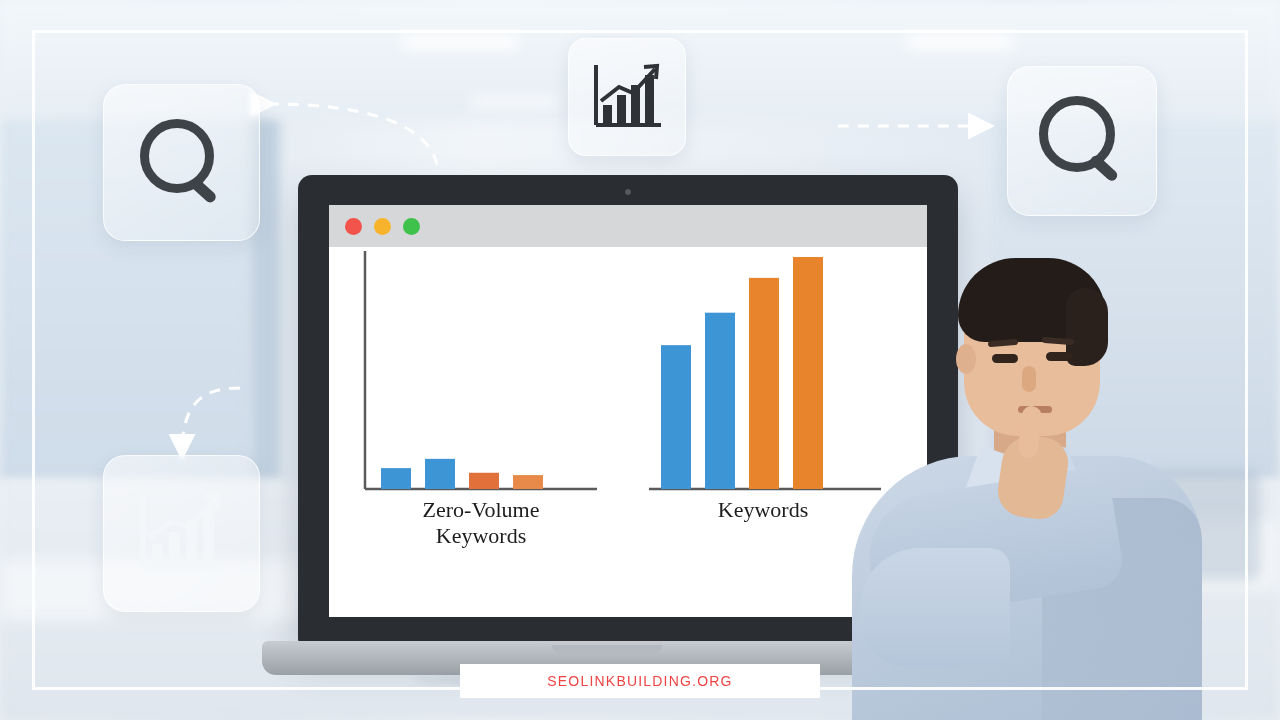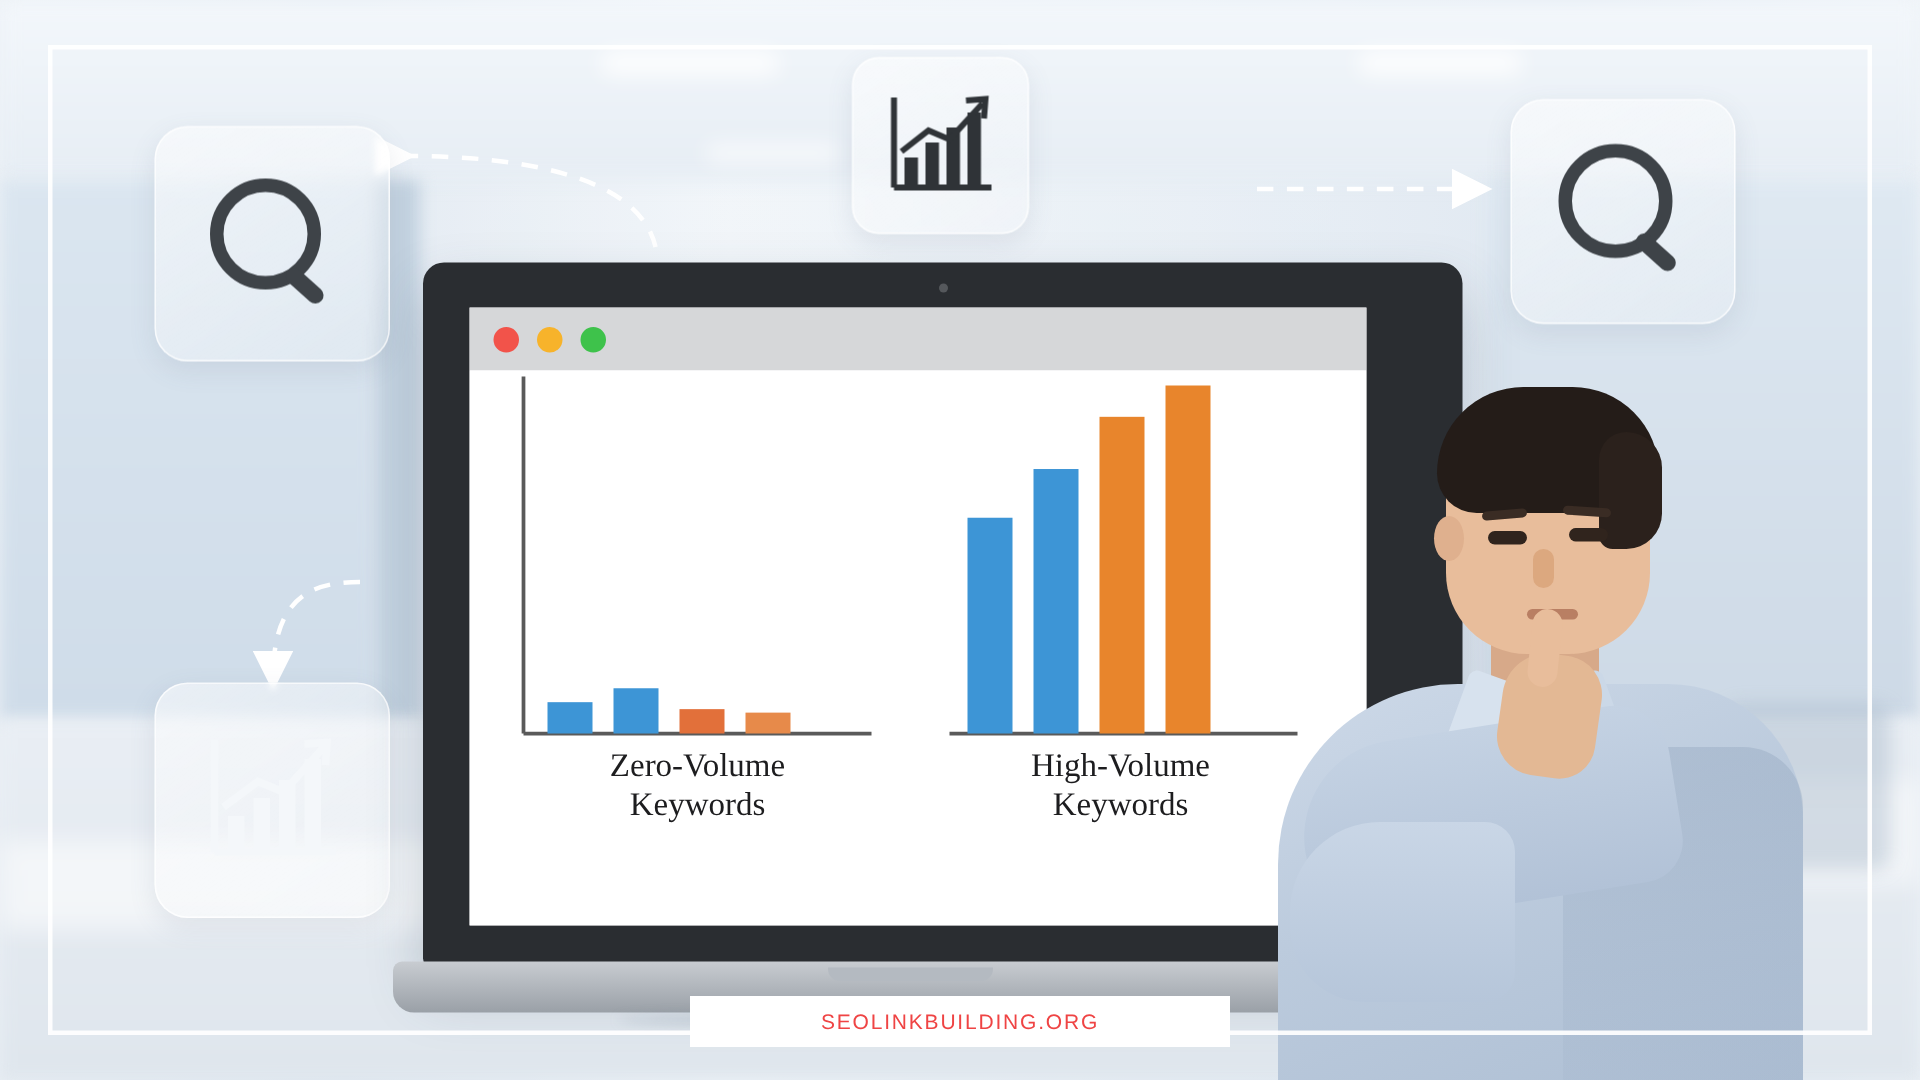--- a/index.html
+++ b/index.html
@@ -58,24 +58,23 @@
   .mag .handle{
     position:absolute;background:#3e4348;border-radius:6px;
   }
 
   
   .arrow-svg{position:absolute;left:0;top:0;width:1280px;height:720px;overflow:visible;pointer-events:none;}
 
   
   .laptop{position:absolute;left:262px;top:175px;width:690px;height:500px;}
   .screen-shell{
-    position:absolute;left:20px;top:0;width:660px;height:470px;
+    position:absolute;left:36px;top:0;width:660px;height:470px;
     background:#2a2d31;border-radius:14px 14px 6px 6px;
     box-shadow:0 18px 36px rgba(60,80,100,.25);
-    padding-left:33px;
   }
   .cam{position:absolute;left:50%;top:14px;margin-left:-3px;width:6px;height:6px;border-radius:50%;background:#55585c;}
   .screen{
     position:absolute;left:31px;top:30px;width:598px;height:412px;
     background:#ffffff;overflow:hidden;
   }
   .browser-bar{
     height:42px;background:#d6d7d9;display:flex;align-items:center;padding-left:16px;gap:12px;
   }
   .dot{width:17px;height:17px;border-radius:50%;}
@@ -271,21 +270,20 @@
               <rect x="376" y="65.68" width="30" height="176.32" fill="#3d95d6"></rect>
               <rect x="420" y="30.879999999999995" width="30" height="211.12" fill="#e8852c"></rect>
               <rect x="464" y="10" width="30" height="232" fill="#e8852c"></rect>
             </svg>
 
           <div class="axis-label" id="label-zero">
             <div>Zero-Volume</div>
             <div>Keywords</div>
           </div>
           <div class="axis-label" id="label-high">
-            <div>High-Volume</div>
             <div>Keywords</div>
           </div>
         </div>
 
       </div>
     </div>
     <div class="laptop-base"></div>
     <div class="laptop-notch"></div>
     <div class="laptop-foot"></div>
   </div>

